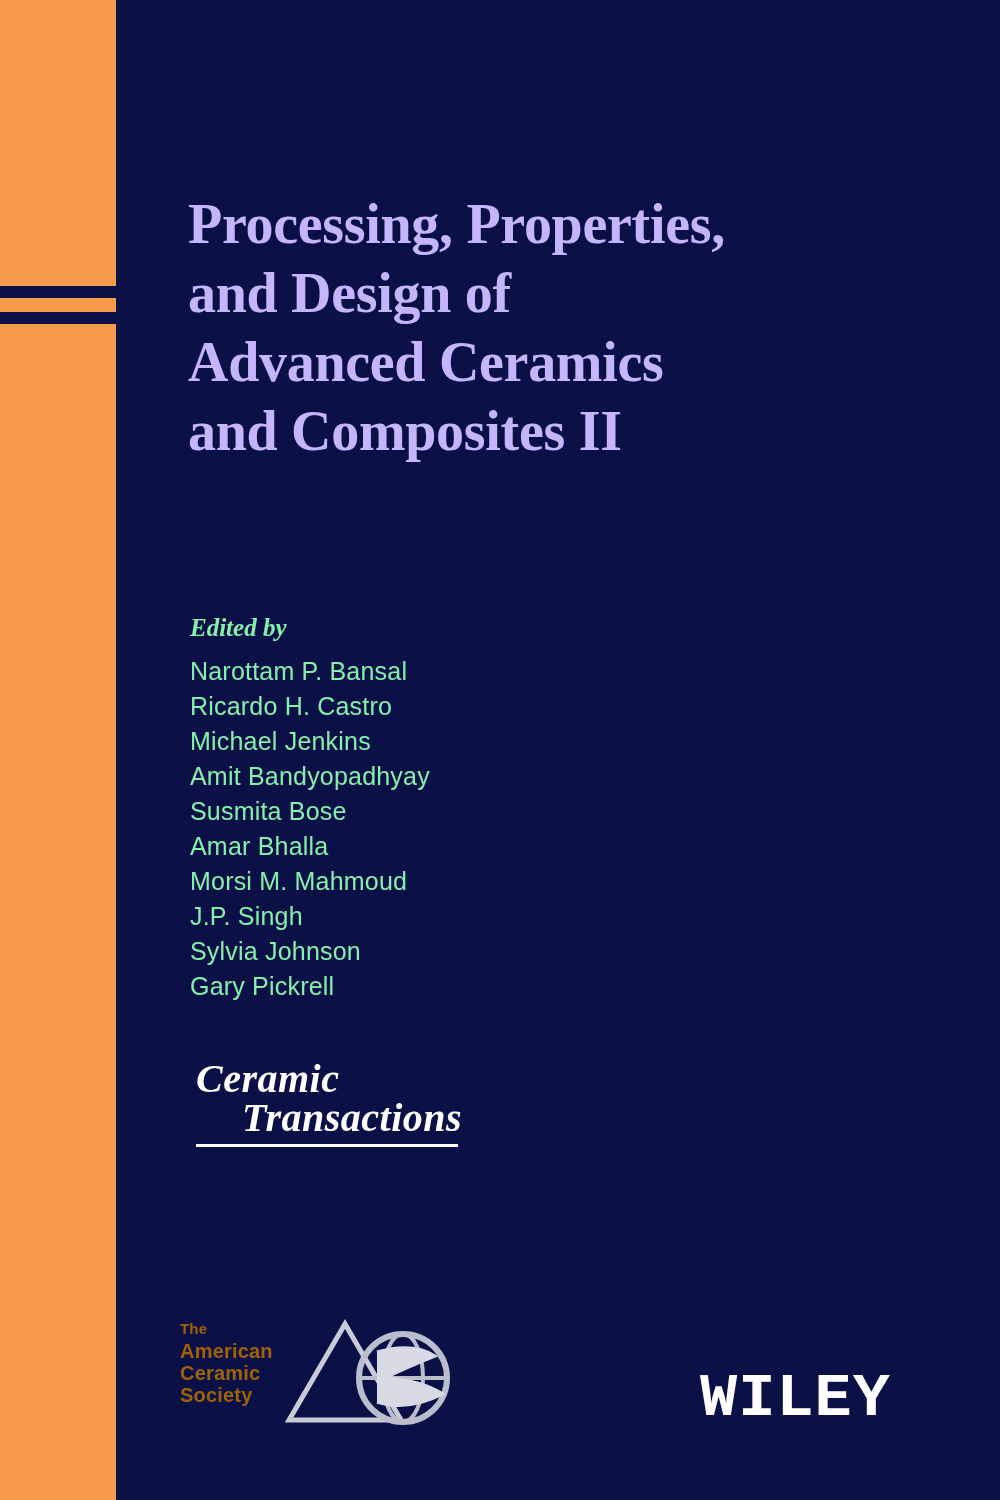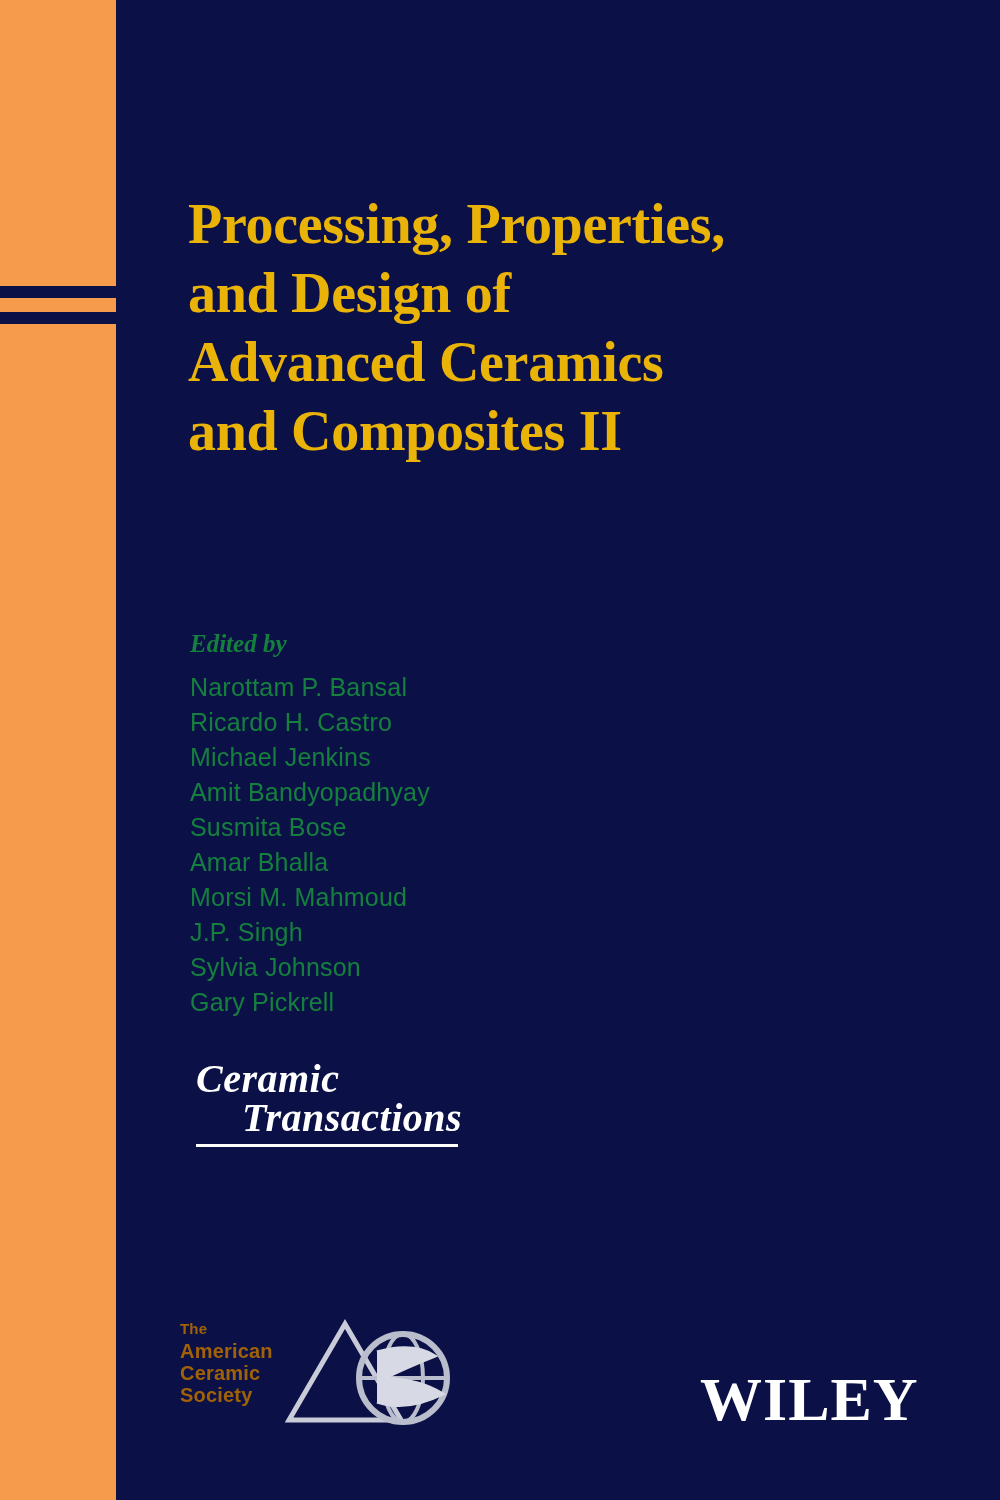--- a/index.html
+++ b/index.html
@@ -34,37 +34,36 @@
   }
   .stripe-a { top: 286px; height: 12px; }
   .stripe-b { top: 312px; height: 12px; }
 
   
   .title-block {
     position: absolute;
     left: 188px;
     top: 190px;
     width: 700px;
-    color: #eab308;
+    color: #c4b5fd;
     font-family: "Liberation Serif", serif;
     font-weight: bold;
     font-size: 56px;
     line-height: 69px;
     letter-spacing: -0.3px;
   }
   .title-line { display: block; white-space: nowrap; }
 
   
   .editors {
     position: absolute;
     left: 190px;
     top: 614px;
     width: 600px;
-    color: #15803d;
-    margin-top: 16px;
+    color: #86efac;
   }
   .edited-by {
     font-family: "Liberation Serif", serif;
     font-style: italic;
     font-weight: bold;
     font-size: 25px;
     margin-bottom: 12px;
   }
   .editor-name {
     font-family: "Liberation Sans", sans-serif;
@@ -139,21 +138,21 @@
     width: 200px;
     height: 112px;
   }
 
   
   .wiley {
     position: absolute;
     left: 700px;
     top: 1368px;
     color: #ffffff;
-    font-family: Liberation Serif, serif;
+    font-family: Liberation Mono, monospace;
     font-weight: bold;
     font-size: 62px;
     letter-spacing: 1px;
     line-height: 62px;
   }
 </style>
 </head>
 <body>
 
 <div class="cover">

